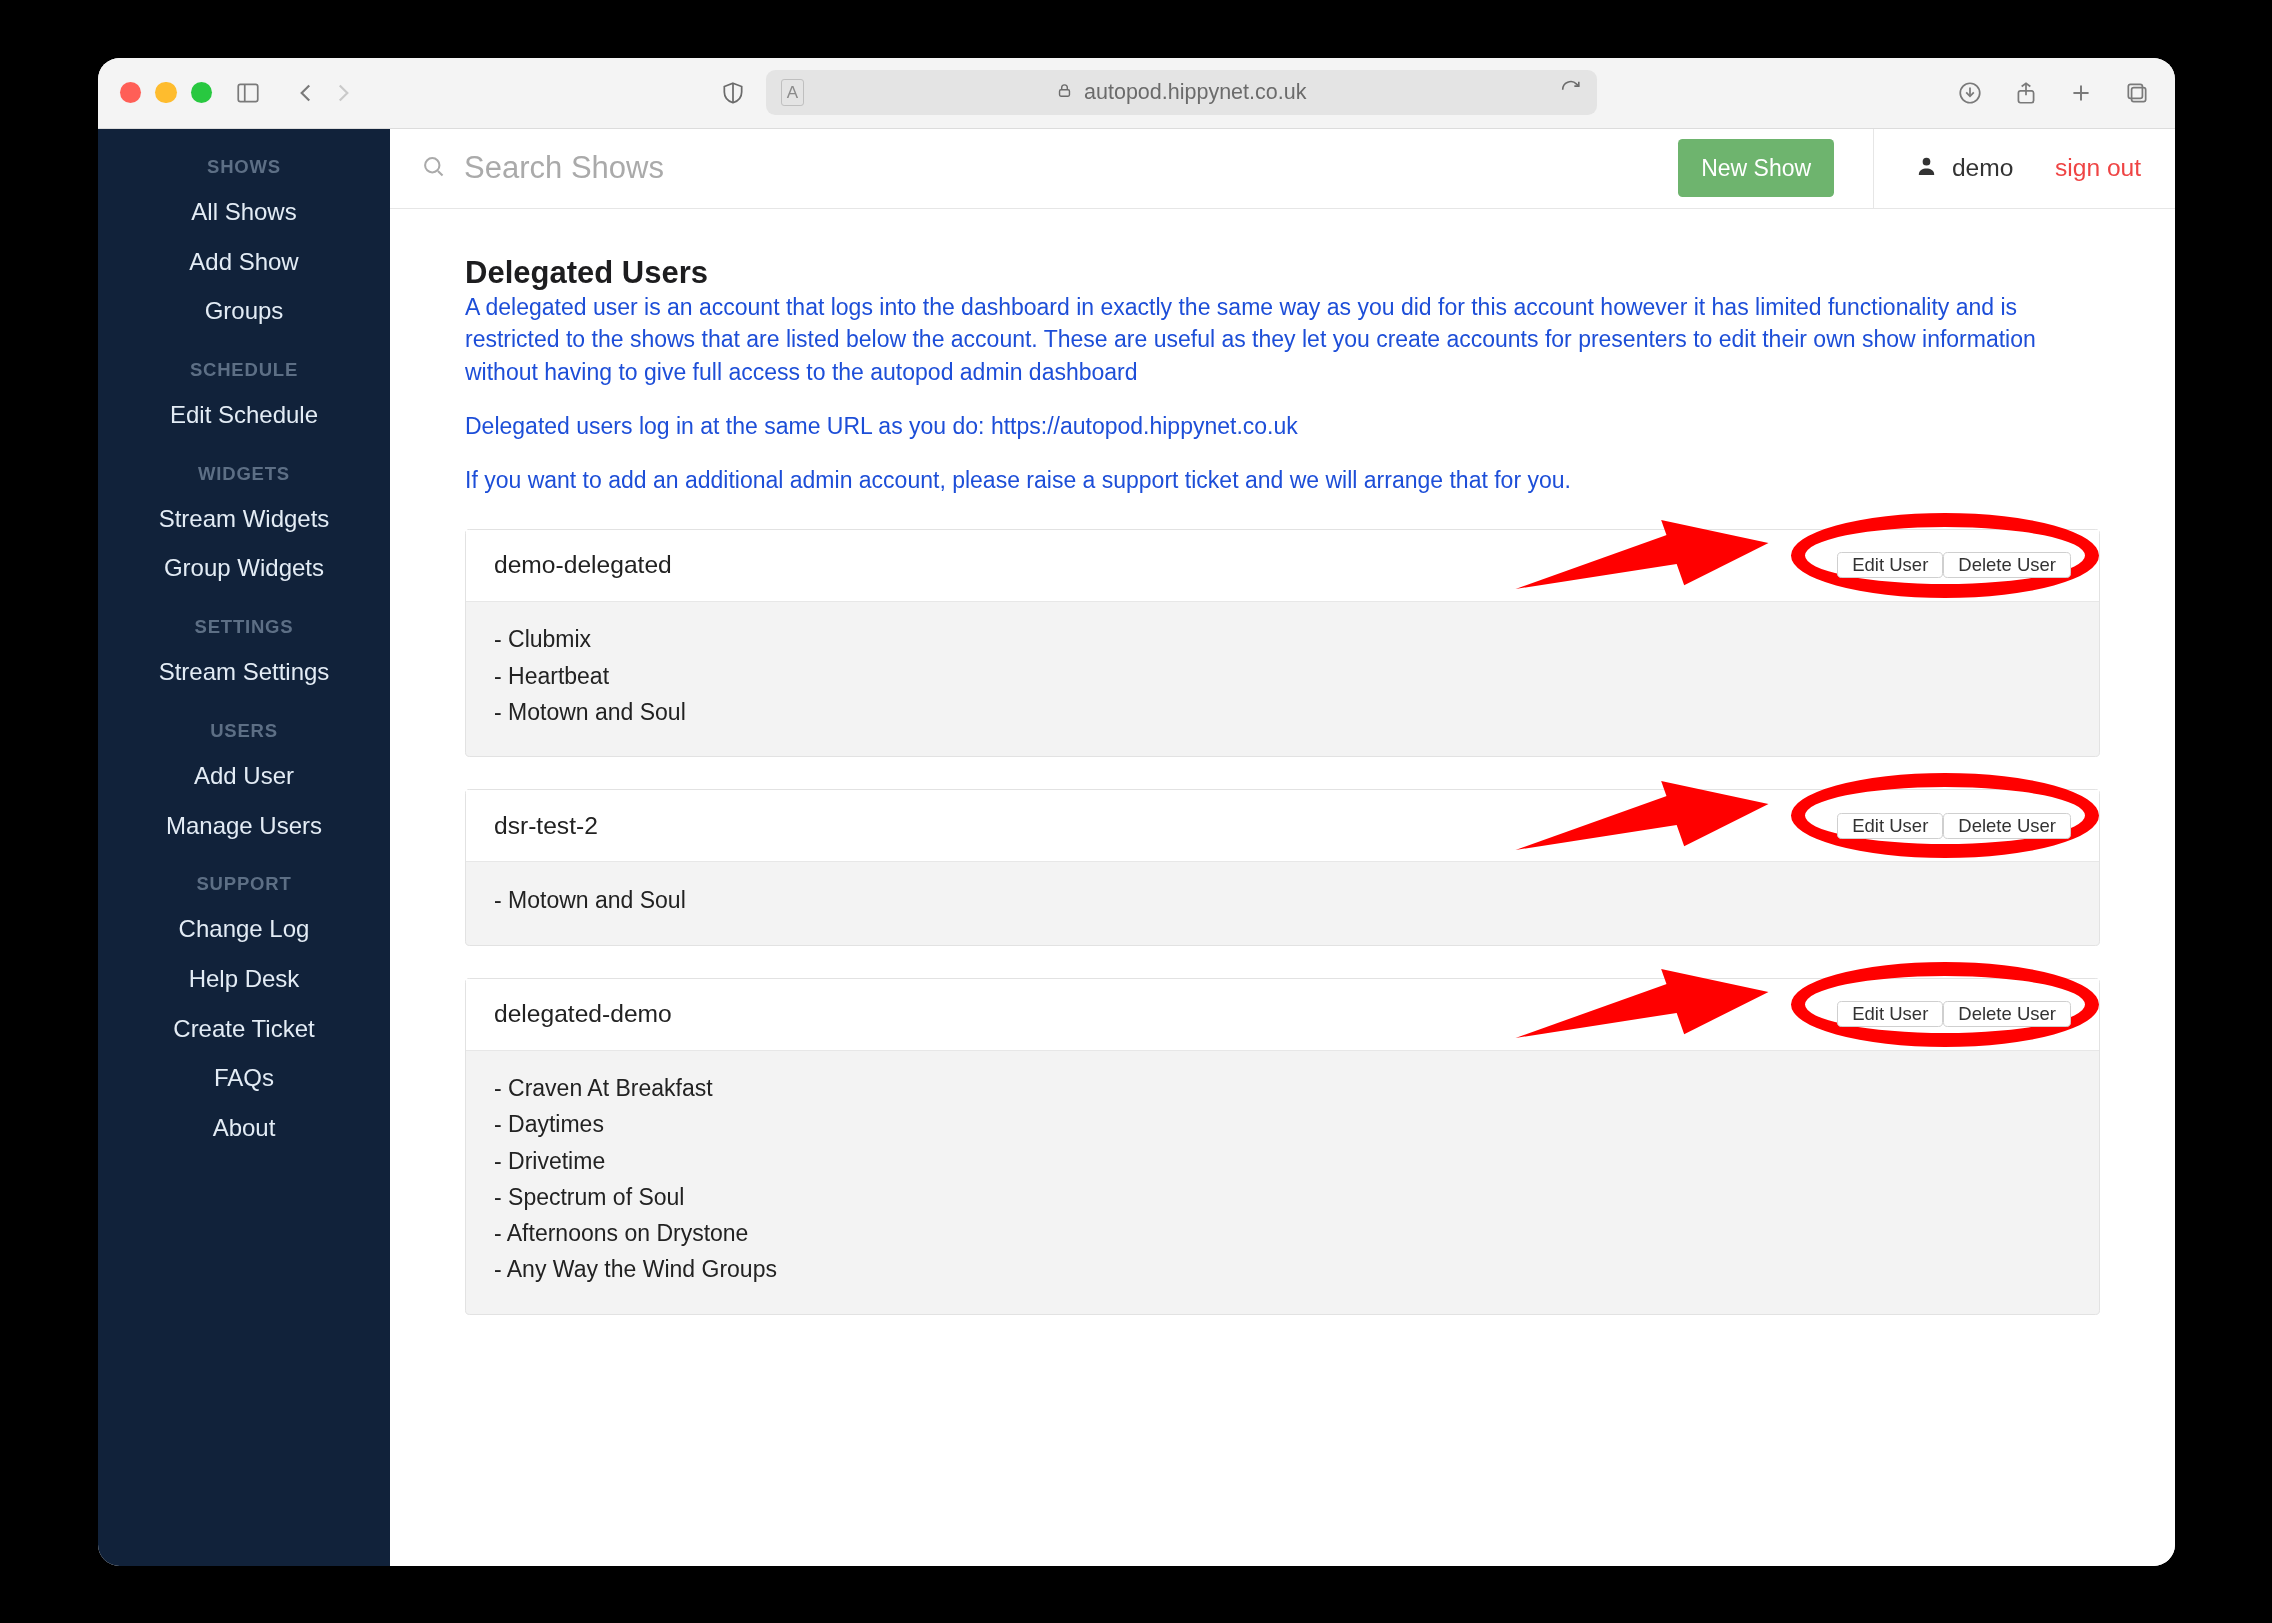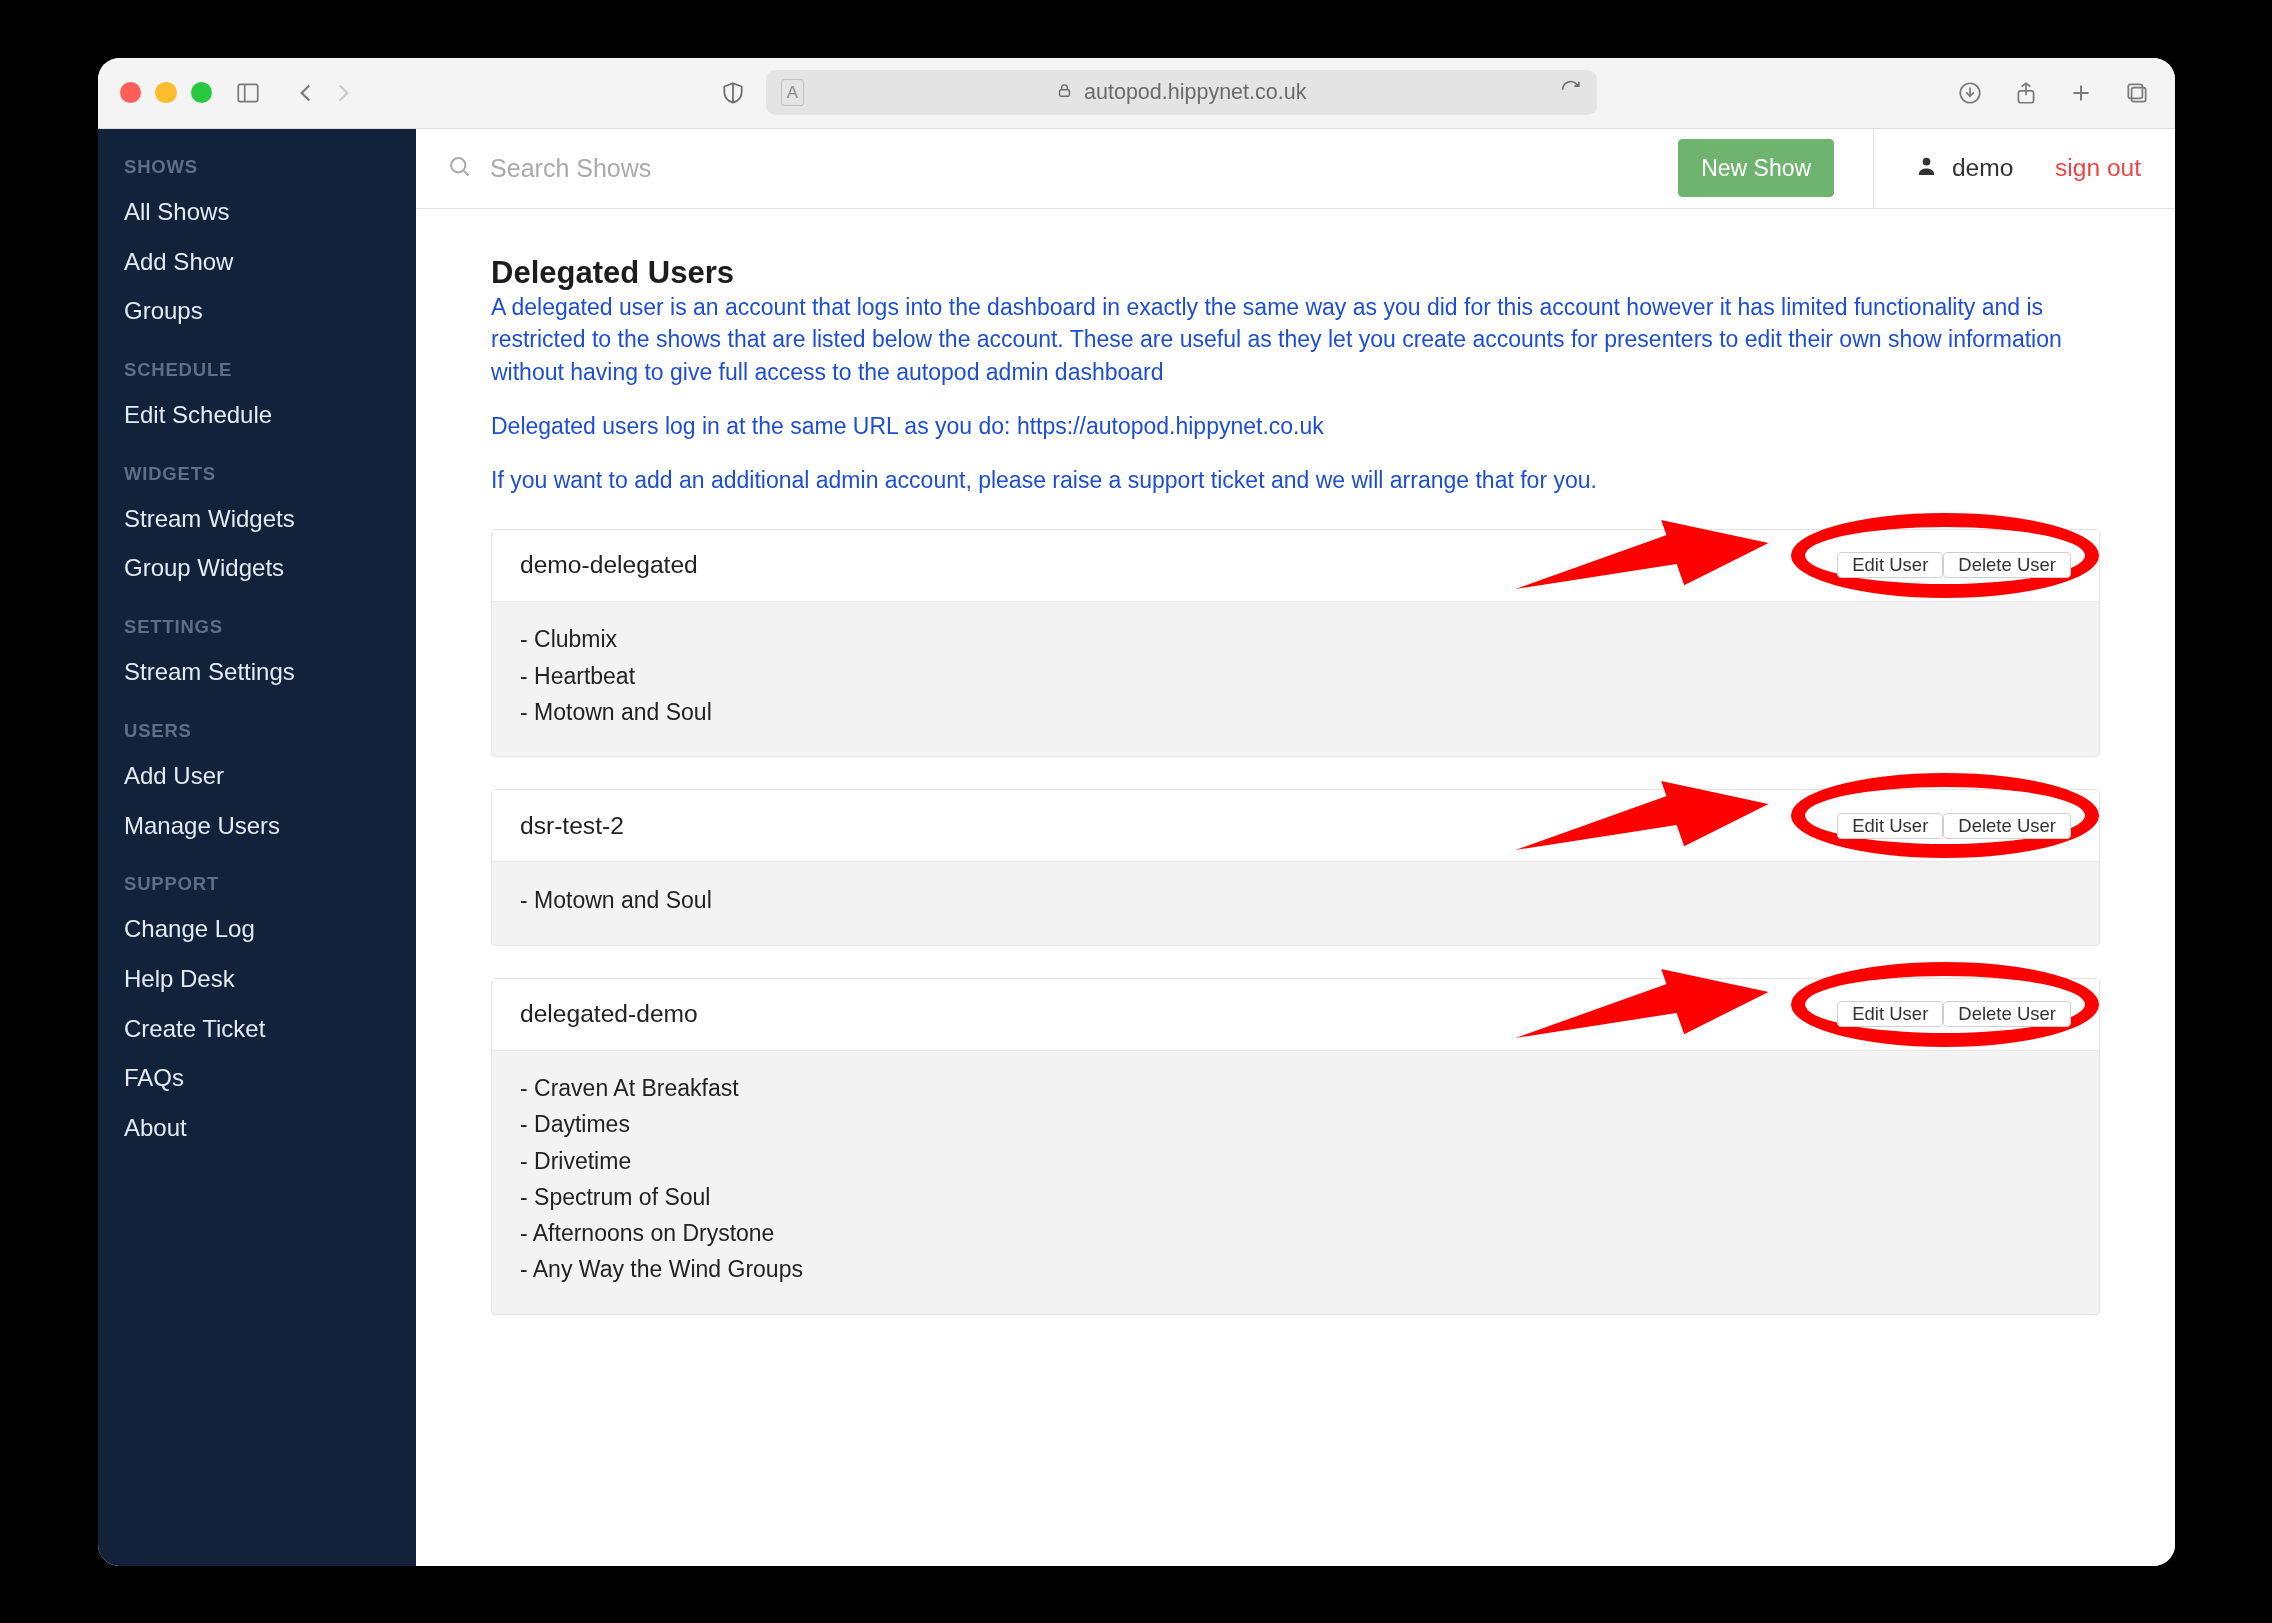--- a/index.html
+++ b/index.html
@@ -50,41 +50,41 @@
     color:#6b6b6b; font-size:21.5px; position:relative;
   }
   .addrbar .lock { font-size:18.5px; }
   .addrbar .reload { position:absolute; right:15.4px; }
   .tb-right { display:flex; gap:21.5px; align-items:center; }
   
   .app {
     flex:1; display:flex; min-height:0;
   }
   .sidebar {
-    width: 318px; background:#11223a; color:#9fb0c4; overflow-y:auto;
-    padding: 23px 0 31px 0; font-size:23px;
+    width: 292px; background:#11223a; color:#9fb0c4; overflow-y:auto;
+    padding: 23px 0 31px 0; font-size:23px;text-align:center;
   }
   .side-heading {
     color:#5d6f85; text-transform:uppercase; letter-spacing:0.8px;
     font-size:18.5px; font-weight:700; padding: 23px 26px 9.2px 26px;
   }
   .side-heading.first { padding-top: 4.6px; }
   .side-item {
     color:#e3ecf5; padding: 10.8px 26px; cursor:pointer; font-size:24px;
   }
   .main {
     flex:1; background:#fff; min-width:0; display:flex; flex-direction:column;
   }
   .topbar {
     height: 80px; border-bottom:0.8px solid #e6e6e6; display:flex; align-items:center;
     padding: 0 15.4px 0 31px; gap: 18.5px;
   }
   .search-icon { color:#aaa; }
   .search-input {
-    flex:1; border:none; outline:none; font-size:25px; color:#555;
+    flex:1; border:none; outline:none; font-size:31px; color:#555;
   }
   .search-input::placeholder { color:#aaa; }
   .new-show {
     background:#6eb46e; color:#fff; border:none; border-radius:4.6px;
     padding: 15.4px 23px; font-size:23px; cursor:pointer;
   }
   .top-divider { width:0.8px; height:100%; background:#e6e6e6; margin-left:20px; }
   .user-chunk { display:flex; align-items:center; gap:14px; padding: 0 23px; font-size:24.6px; color:#333; }
   .signout { color:#ef4444; font-size:24.6px; padding-right:18.5px; cursor:pointer; }
   .content {

